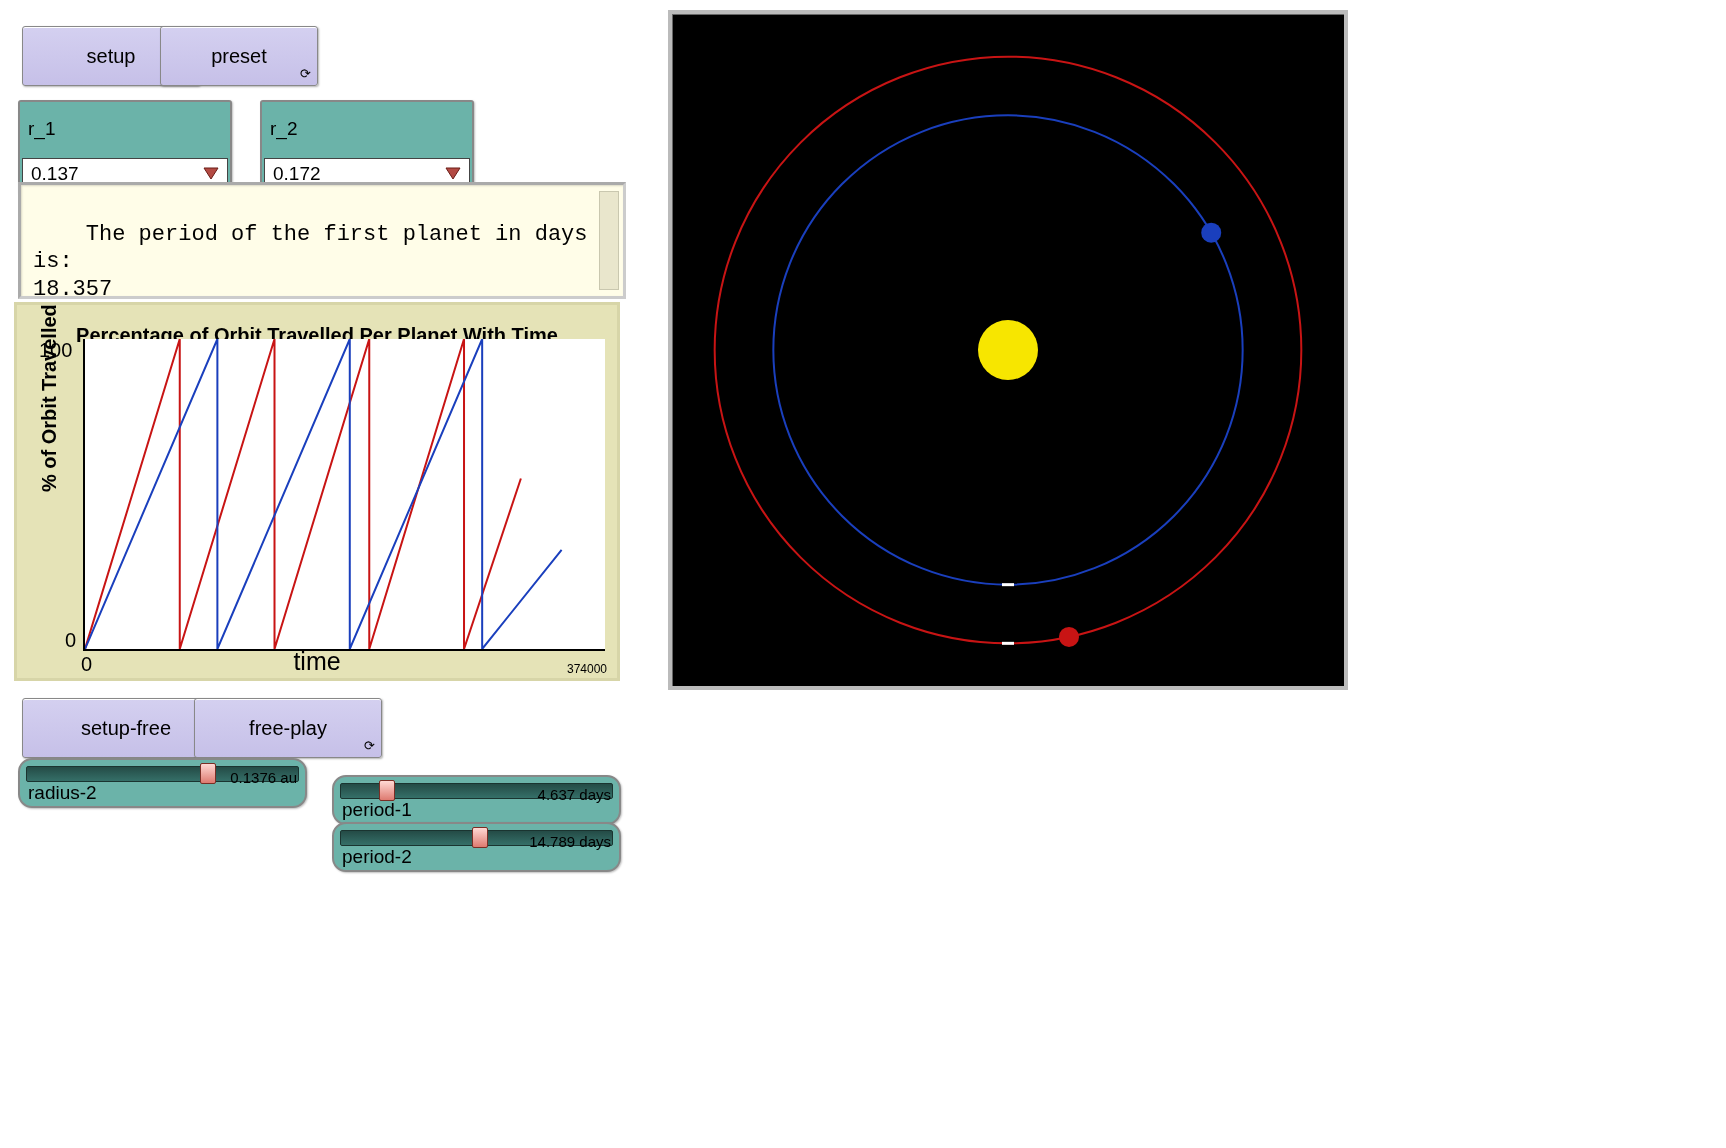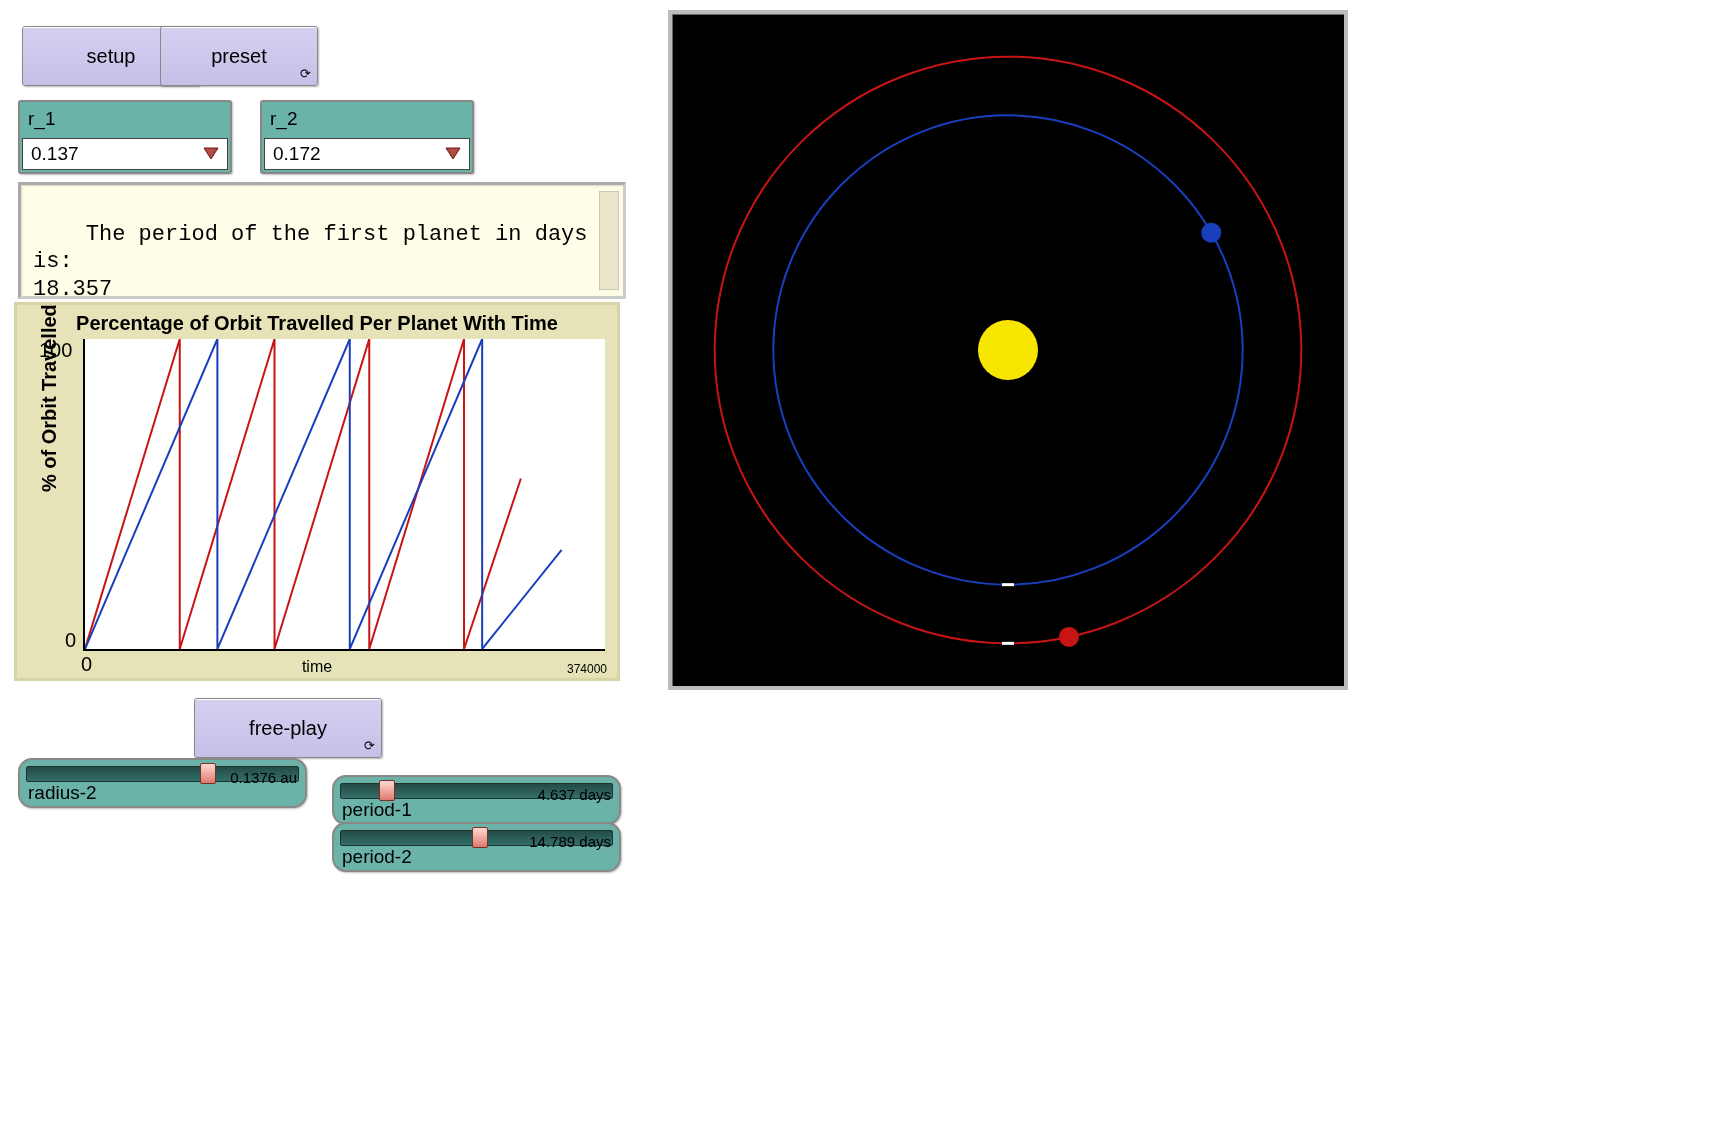--- a/index.html
+++ b/index.html
@@ -44,21 +44,21 @@
 .dropdown {
   display: inline-block;
   background: #6bb3a9;
   border: 2px solid #888;
   border-radius: 3px;
   width: 200px;
   box-shadow: 1px 1px 2px rgba(0,0,0,0.25);
   overflow: hidden;
 }
 .dropdown .dd-label {
-  padding: 6px 8px;
+  padding: 16px 8px;
   font-size: 19px;
   background: #6bb3a9;
   color: #000;
 }
 .dropdown .dd-value {
   display: flex;
   align-items: center;
   justify-content: space-between;
   background: #fff;
   margin: 2px;
@@ -96,21 +96,21 @@
 
 .plot-wrap {
   background: #e5e3b7;
   border: 3px solid #d7d5a8;
   position: relative;
 }
 .plot-title {
   text-align: center;
   font-weight: bold;
   font-size: 20px;
-  padding-top: 7px;
+  padding-top: 19px;
 }
 .plot-ymax {
   position: absolute;
   left: 22px;
   top: 34px;
   font-size: 20px;
 }
 .plot-ymin {
   position: absolute;
   left: 48px;
@@ -127,21 +127,21 @@
   position: absolute;
   right: 10px;
   bottom: 2px;
   font-size: 12px;
 }
 .plot-xlabel {
   position: absolute;
   bottom: 2px;
   left: 50%;
   transform: translateX(-50%);
-  font-size: 16px;
+  font-size: 25px;
 }
 .plot-ylabel {
   position: absolute;
   left: 32px;
   top: 50%;
   transform: translateY(-50%) rotate(-90deg);
   transform-origin: left center;
   font-weight: bold;
   font-size: 20px;
   white-space: nowrap;
@@ -262,20 +262,25 @@
     <div class="plot-xlabel">time</div>
     <div class="plot-ylabel">% of Orbit Travelled</div>
     <div class="plot-area" style="left:66px; top:34px; width:520px; height:310px;">
       <svg id="plot-svg" width="520" height="310">
           <path d="M 0 310 L 94.75555555555555 0 L 94.75555555555555 310 L 189.5111111111111 0 L 189.5111111111111 310 L 284.26666666666665 0 L 284.26666666666665 310 L 379.0222222222222 0 L 379.0222222222222 310 L 435.8755555555555 139.5" stroke="#c81414" stroke-width="2" fill="none"></path>
           <path d="M 0 310 L 132.39039542893113 0 L 132.39039542893113 310 L 264.78079085786226 0 L 264.78079085786226 310 L 397.1711862867934 0 L 397.1711862867934 310 L 476.6054235441521 210.8" stroke="#1a3fbd" stroke-width="2" fill="none"></path>
         </svg>
     </div>
   </div>
 
+  <div style="position:absolute; left:22px; top:698px;">
+    <div class="btn" style="width:150px; height:42px;">
+      <span>setup-free</span>
+    </div>
+  </div>
   <div style="position:absolute; left:194px; top:698px;">
     <div class="btn" style="width:130px; height:42px;">
       <span>free-play</span>
       <span class="refresh-icon">⟳</span>
     </div>
   </div>
 
   <div class="slider" style="position:absolute; left:18px; top:758px;">
     <div class="track"></div>
     <div class="thumb" id="thumb-radius2" style="left: 179.53px;"></div>

